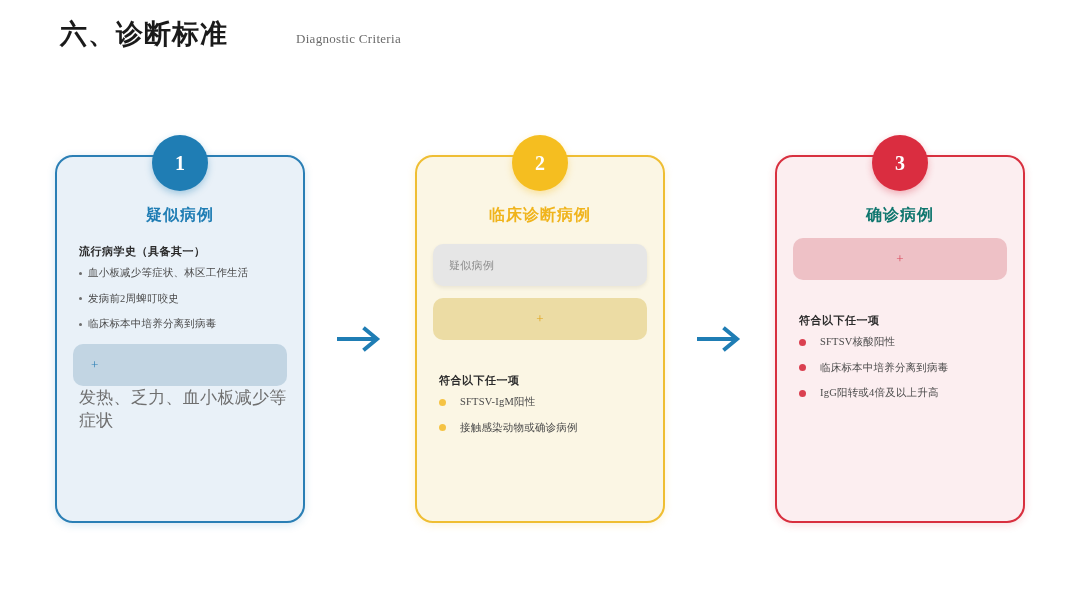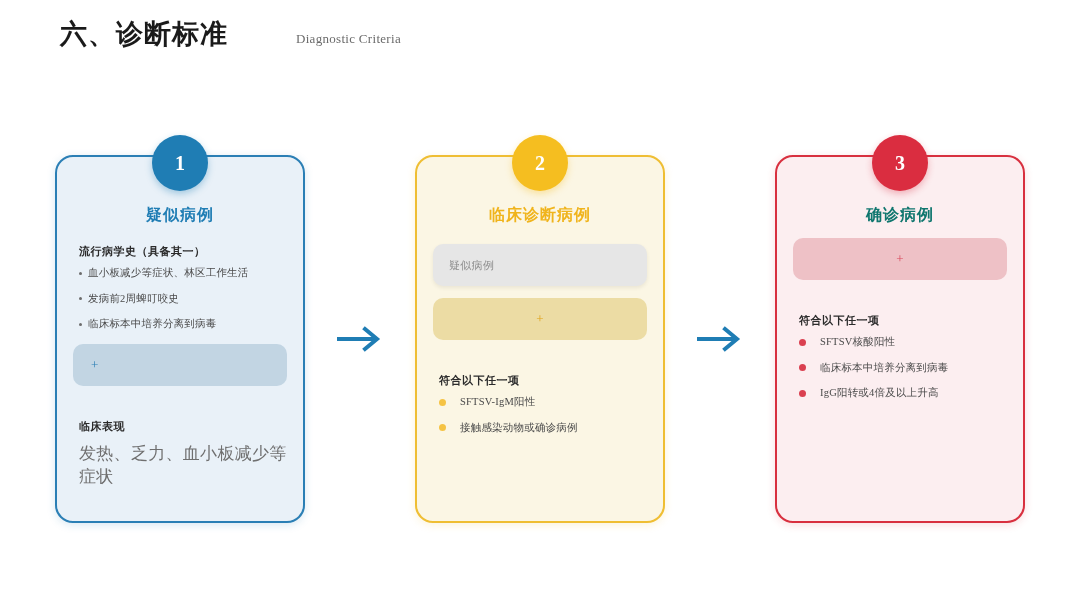--- a/index.html
+++ b/index.html
@@ -207,21 +207,20 @@
       <li>
         <span class="dot-small"></span>
         <span>临床标本中培养分离到病毒</span>
       </li>
     </ul>
 
     <div class="plusbox left mt10">
       <span>+</span>
     </div>
 
-    <div class="section-head mt22">临床表现</div>
     <div class="body-text">发热、乏力、血小板减少等症状</div>
   </div>
 
   <div class="arrow">
     <svg width="46" height="26" viewBox="0 0 46 26" fill="none" aria-hidden="true">
       <path d="M2 13 H38" stroke="#1f7db4" stroke-width="4" stroke-linecap="square"></path>
       <path d="M28 3 L40 13 L28 23" stroke="#1f7db4" stroke-width="4" fill="none" stroke-linecap="square" stroke-linejoin="miter"></path>
     </svg>
   </div>
 

